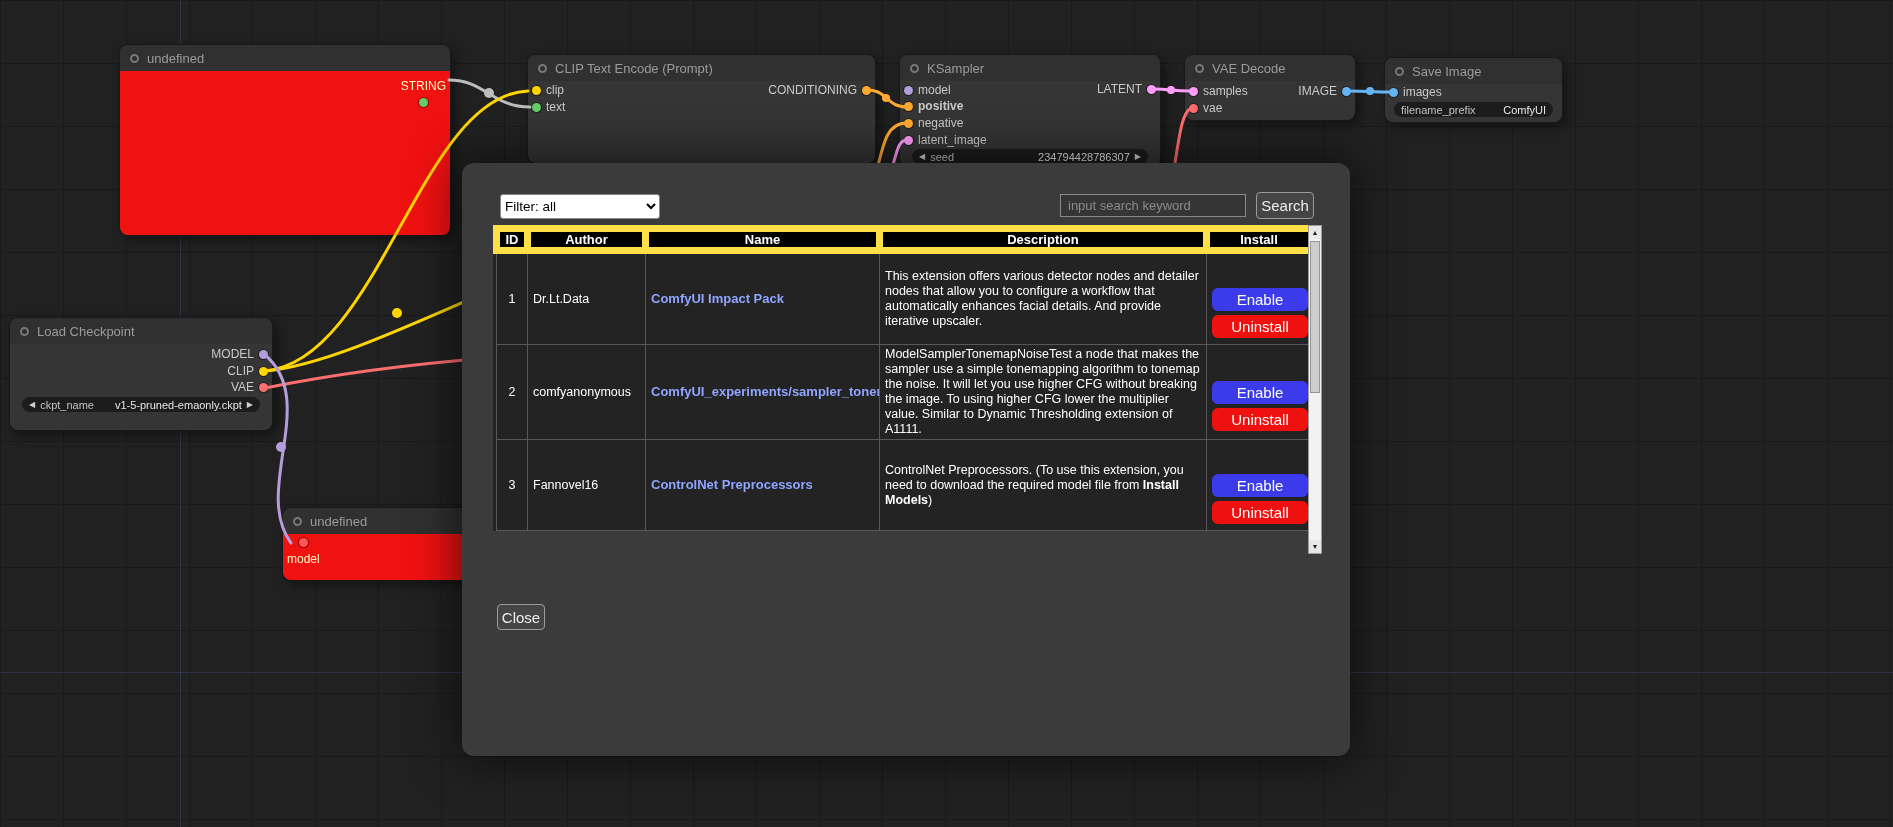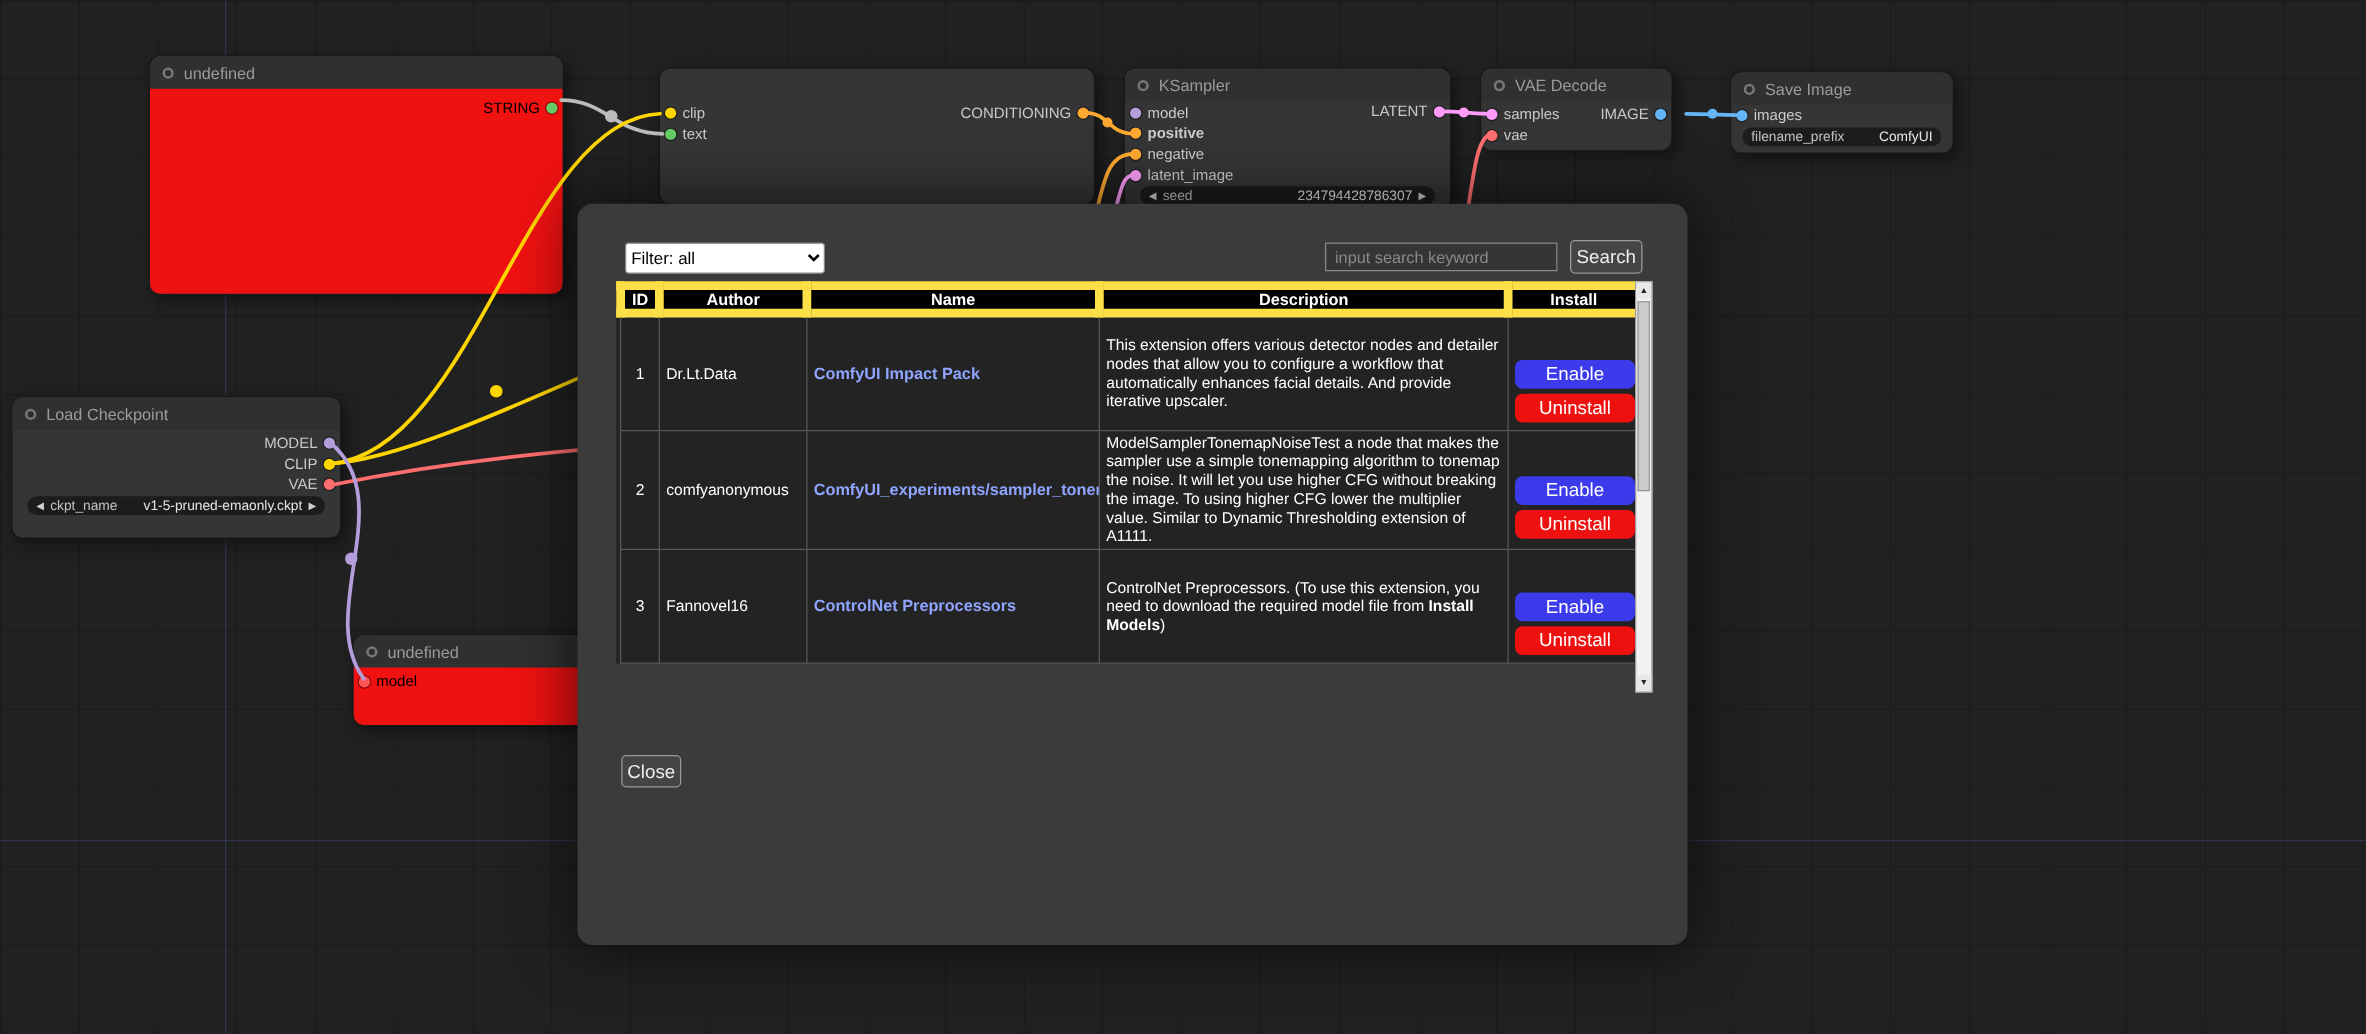--- a/index.html
+++ b/index.html
@@ -29,21 +29,21 @@
     display:flex; align-items:center; gap:8px; padding:0 10px;
     color:#9b9b9b; font-size:13px;
   }
   .title-dot { width:9px; height:9px; border-radius:50%; background:#2e2e2e; border:2px solid #787878; flex:0 0 auto; }
   .node-body { position:absolute; left:0; right:0; bottom:0; top:26px; border-radius:0 0 8px 8px; }
   .node-body.red { background:var(--c_red_node); }
   .slot { position:absolute; display:flex; align-items:center; gap:5px; height:14px; color:#c9c9c9; }
   .slot.in  { left:4px; }
   .slot.out { right:4px; }
   .slot .dot { width:9px; height:9px; border-radius:50%; box-shadow:0 0 0 1px rgba(0,0,0,.4); flex:0 0 auto; }
-  .red .slot, .red-label { color:#000000; }
+  .red .slot, .red-label { color:#fef9c3;flex-direction:column; }
   .widget {
     position:absolute; height:15px; background:#1c1c1c; border-radius:8px;
     display:flex; align-items:center; gap:5px; padding:0 7px;
     color:#c2c2c2; font-size:11px; white-space:nowrap; overflow:hidden;
   }
   .widget .arrow { font-size:8px; color:#cfcfcf; }
   .widget .spacer { flex:1; }
   .widget .wval { color:#e6e6e6; }
 
   
@@ -140,20 +140,24 @@
   </div>
   <div class="node-body red">
     <div class="slot out" style="top:8px;">
       <span>STRING</span>
       <span class="dot" style="background:var(--c_string)"></span>
     </div>
   </div>
 </div>
 
 <div class="node" style="left:528px; top:55px; width:347px; height:108px;">
+  <div class="node-title">
+    <span class="title-dot"></span>
+    <span>CLIP Text Encode (Prompt)</span>
+  </div>
   <div class="slot in" style="top:28px;">
     <span class="dot" style="background:var(--c_clip)"></span>
     <span>clip</span>
   </div>
   <div class="slot in" style="top:45px;">
     <span class="dot" style="background:var(--c_string)"></span>
     <span>text</span>
   </div>
   <div class="slot out" style="top:28px;">
     <span>CONDITIONING</span>
@@ -188,21 +192,21 @@
   </div>
   <div class="widget" style="left:12px; top:94px; width:236px;">
     <span class="arrow">◀</span>
     <span>seed</span>
     <span class="spacer"></span>
     <span class="wval">234794428786307</span>
     <span class="arrow">▶</span>
   </div>
 </div>
 
-<div class="node" style="left:1185px; top:55px; width:152px; height:65px;">
+<div class="node" style="left:1185px; top:55px; width:170px; height:65px;">
   <div class="node-title">
     <span class="title-dot"></span>
     <span>VAE Decode</span>
   </div>
   <div class="slot in" style="top:29px;">
     <span class="dot" style="background:var(--c_latent)"></span>
     <span>samples</span>
   </div>
   <div class="slot in" style="top:46px;">
     <span class="dot" style="background:var(--c_vae)"></span>

